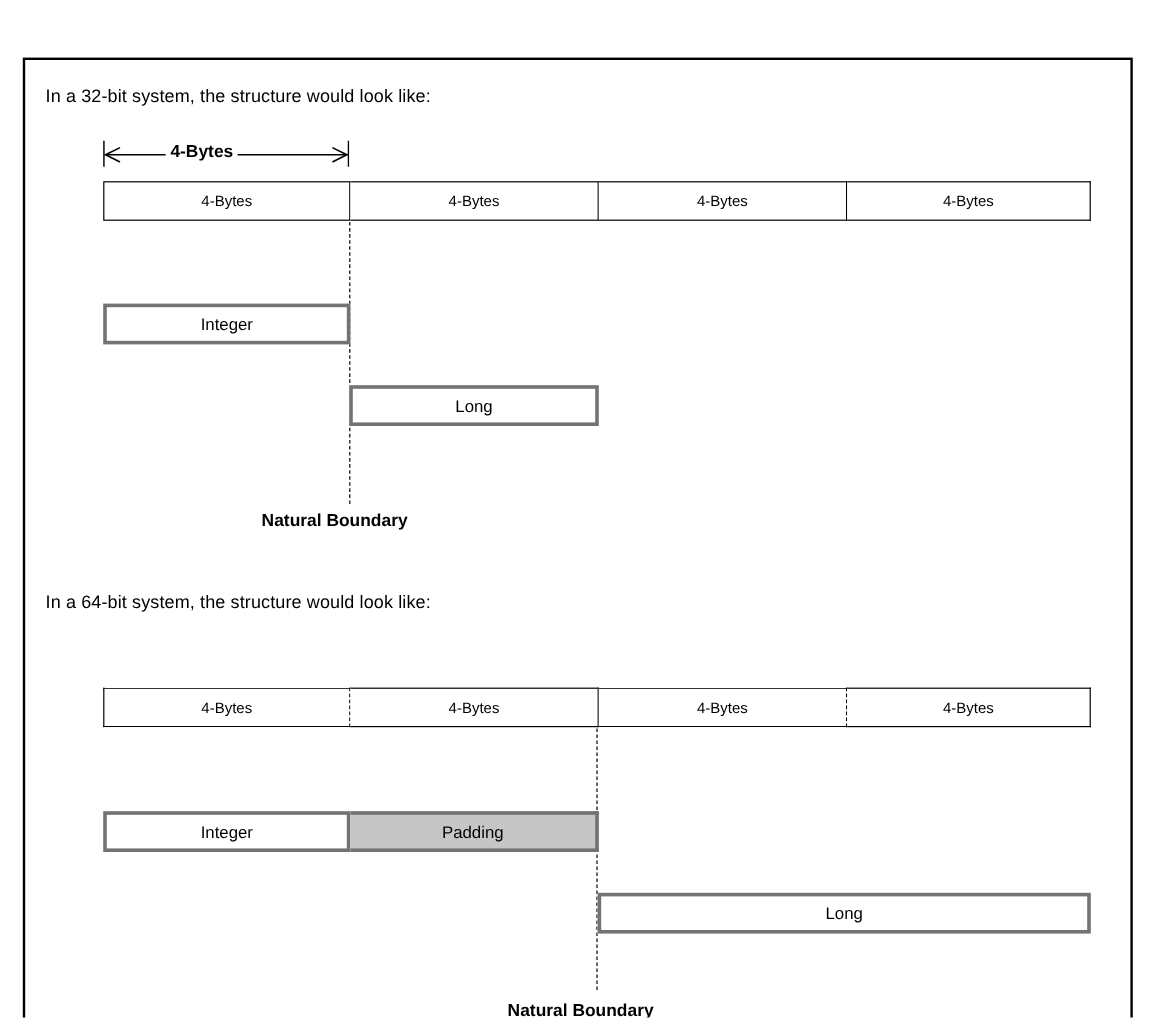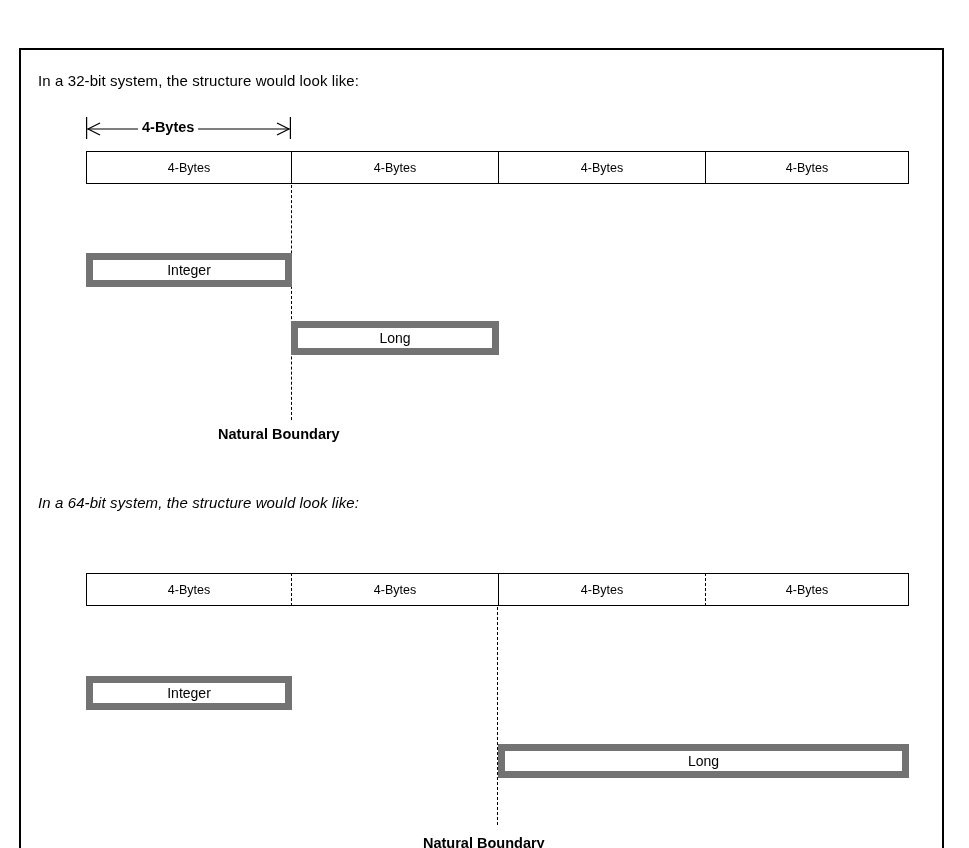--- a/index.html
+++ b/index.html
@@ -49,21 +49,21 @@
     background: #ffffff;
     white-space: nowrap;
   }
   .cell.dash-right { border-right: 1px dashed #000000; }
   .cell.nl { border-left: none; }
 
   
   .fieldbox {
     position: absolute;
     box-sizing: border-box;
-    border: 7px solid #737373;
+    border: 3px solid #737373;
     background: #ffffff;
     font-size: 14px;
     display: flex;
     align-items: center;
     justify-content: center;
     white-space: nowrap;
   }
   .fieldbox.padding {
     background: #c6c6c6;
   }
@@ -138,40 +138,43 @@
   <div class="fieldbox" style="left:86px; top:218px; width:206px; height:34px;">
     <span>Integer</span>
   </div>
 
   <div class="fieldbox" style="left:291px; top:286px; width:208px; height:34px;">
     <span>Long</span>
   </div>
 
   <div class="boundary-label" style="left:218px; top:392px;">Natural Boundary</div>
 
-  <div class="heading" style="left:38px; top:460px;font-style:italic;">In a 64-bit system, the structure would look like:</div>
+  <div class="heading" style="left:38px; top:460px;">In a 64-bit system, the structure would look like:</div>
 
 
   <div class="cell dash-right" style="left:86px;  top:538px; width:206px; height:33px;">
     <span>4-Bytes</span>
   </div>
   <div class="cell nl" style="left:292px; top:538px; width:207px; height:33px;">
     <span>4-Bytes</span>
   </div>
   <div class="cell nl dash-right" style="left:499px; top:538px; width:207px; height:33px;">
     <span>4-Bytes</span>
   </div>
   <div class="cell nl" style="left:706px; top:538px; width:203px; height:33px;">
     <span>4-Bytes</span>
   </div>
 
   <div class="vdash" style="left:497px; top:572px; height:218px;"></div>
 
   <div class="fieldbox" style="left:86px; top:641px; width:206px; height:34px;">
     <span>Integer</span>
   </div>
+  <div class="fieldbox padding nl" style="left:292px; top:641px; width:207px; height:34px;">
+    <span>Padding</span>
+  </div>
 
   <div class="fieldbox" style="left:498px; top:709px; width:411px; height:34px;">
     <span>Long</span>
   </div>
 
   <div class="boundary-label" style="left:423px; top:801px;">Natural Boundary</div>
 </div>
 
 </body></html>

